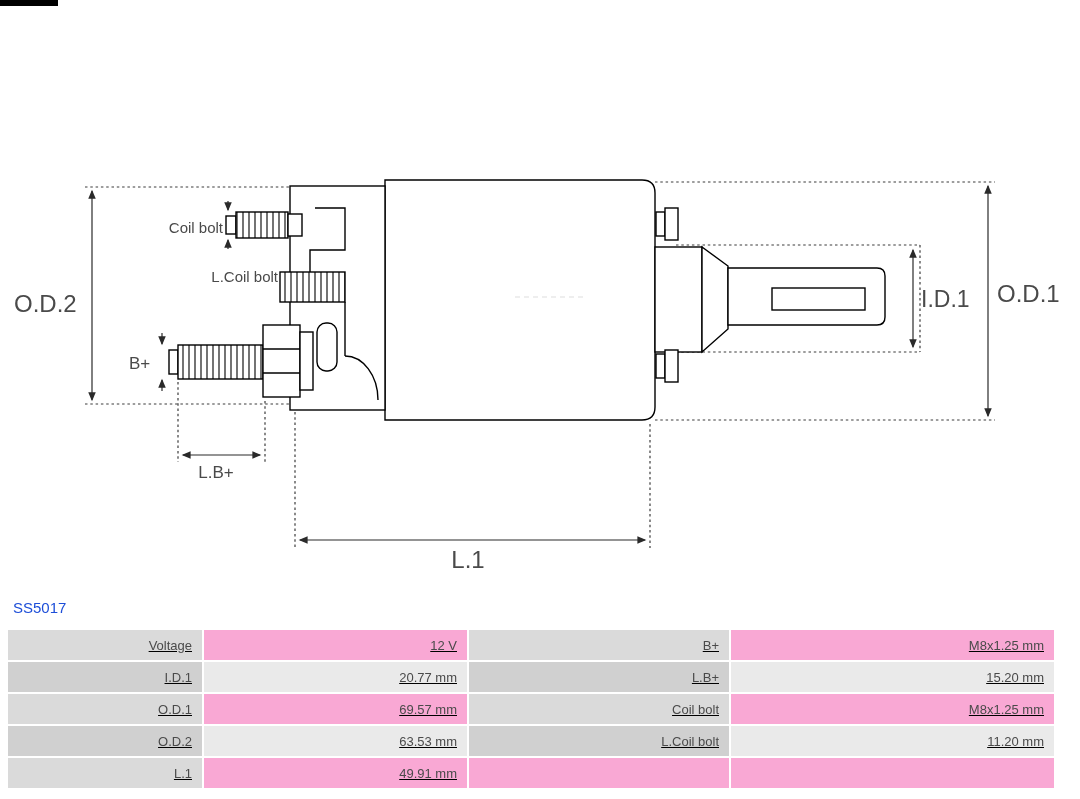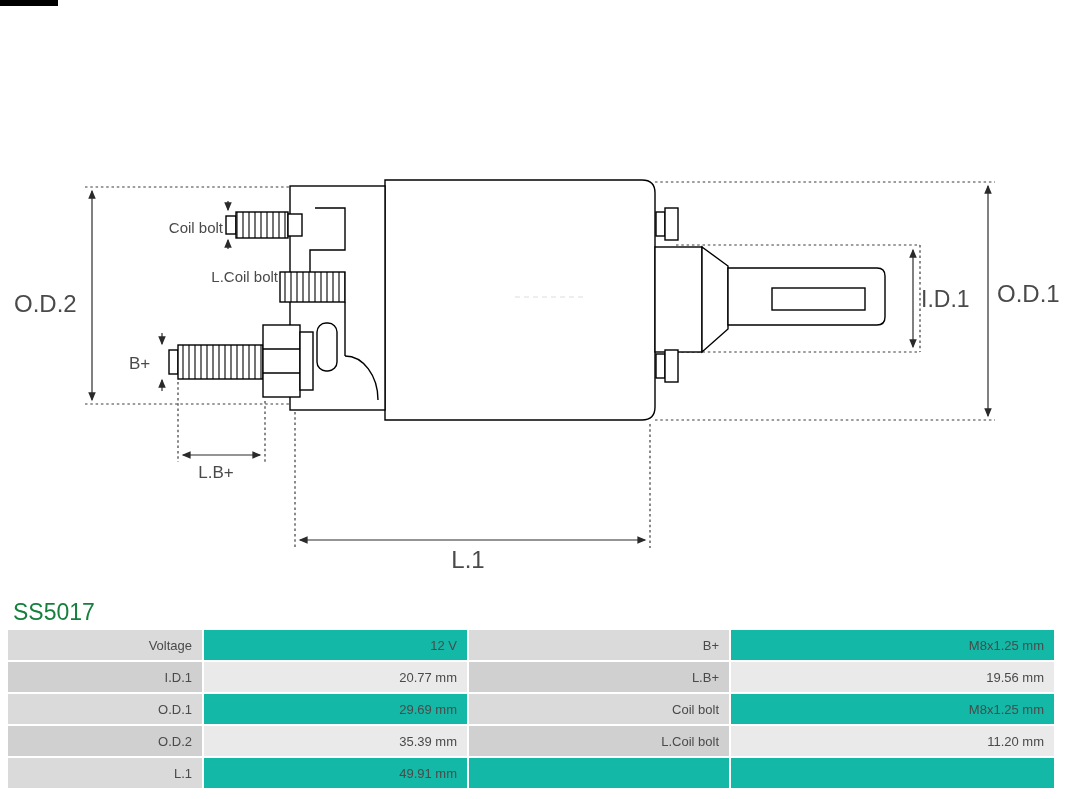--- a/index.html
+++ b/index.html
@@ -14,26 +14,26 @@
   .diagram-wrap { position: absolute; left: 0; top: 0; width: 1080px; height: 596px; }
 
   .dim        { stroke: #3c3c3c; stroke-width: 1.2; stroke-dasharray: 2.5 2.8; fill: none; }
   .arrow-line { stroke: #2a2a2a; stroke-width: 1.2; fill: none; }
   .shape      { stroke: #000; stroke-width: 1.4; fill: #fff; }
   .shape-open { stroke: #000; stroke-width: 1.4; fill: none; }
   .thread     { stroke: #000; stroke-width: 1.4; fill: url(#threads); }
   .dim-label  { fill: #4a4a4a; }
   .watermark  { stroke: #dedede; stroke-width: 1.2; stroke-dasharray: 5 4; }
 
-  .product-code { position: absolute; left: 13px; top: 599px; font-size: 23px; color: #15803d; }
+  .product-code { position: absolute; left: 13px; top: 599px; font-size: 15px; color: #1d4ed8; }
 
-  .spec-table { position: absolute; left: 6px; top: 628px; border-collapse: separate; border-spacing: 2px; table-layout: fixed; }
+  .spec-table { position: absolute; left: 6px; top: 628px; border-collapse: separate; border-spacing: 2px; table-layout: fixed; text-decoration: underline; }
   .spec-table td { height: 30px; padding: 0 10px; font-size: 13px; color: #4a4a4a; text-align: right; white-space: nowrap; overflow: hidden; }
   tr.row-odd  td.lbl { background: #dadada; }
-  tr.row-odd  td.val { background: #14b8a6; }
+  tr.row-odd  td.val { background: #f9a8d4; }
   tr.row-even td.lbl { background: #d0d0d0; }
   tr.row-even td.val { background: #eaeaea; }
 </style>
 </head>
 <body>
 
 <div class="top-left-mark"></div>
 
 <div class="diagram-wrap">
   <svg width="1080" height="596" viewBox="0 0 1080 596">
@@ -136,31 +136,31 @@
     <tr class="row-odd">
       <td class="lbl">Voltage</td>
       <td class="val">12 V</td>
       <td class="lbl">B+</td>
       <td class="val">M8x1.25 mm</td>
     </tr>
     <tr class="row-even">
       <td class="lbl">I.D.1</td>
       <td class="val">20.77 mm</td>
       <td class="lbl">L.B+</td>
-      <td class="val">19.56 mm</td>
+      <td class="val">15.20 mm</td>
     </tr>
     <tr class="row-odd">
       <td class="lbl">O.D.1</td>
-      <td class="val">29.69 mm</td>
+      <td class="val">69.57 mm</td>
       <td class="lbl">Coil bolt</td>
       <td class="val">M8x1.25 mm</td>
     </tr>
     <tr class="row-even">
       <td class="lbl">O.D.2</td>
-      <td class="val">35.39 mm</td>
+      <td class="val">63.53 mm</td>
       <td class="lbl">L.Coil bolt</td>
       <td class="val">11.20 mm</td>
     </tr>
     <tr class="row-odd">
       <td class="lbl">L.1</td>
       <td class="val">49.91 mm</td>
       <td class="val"></td>
       <td class="val"></td>
     </tr>
   </tbody>

